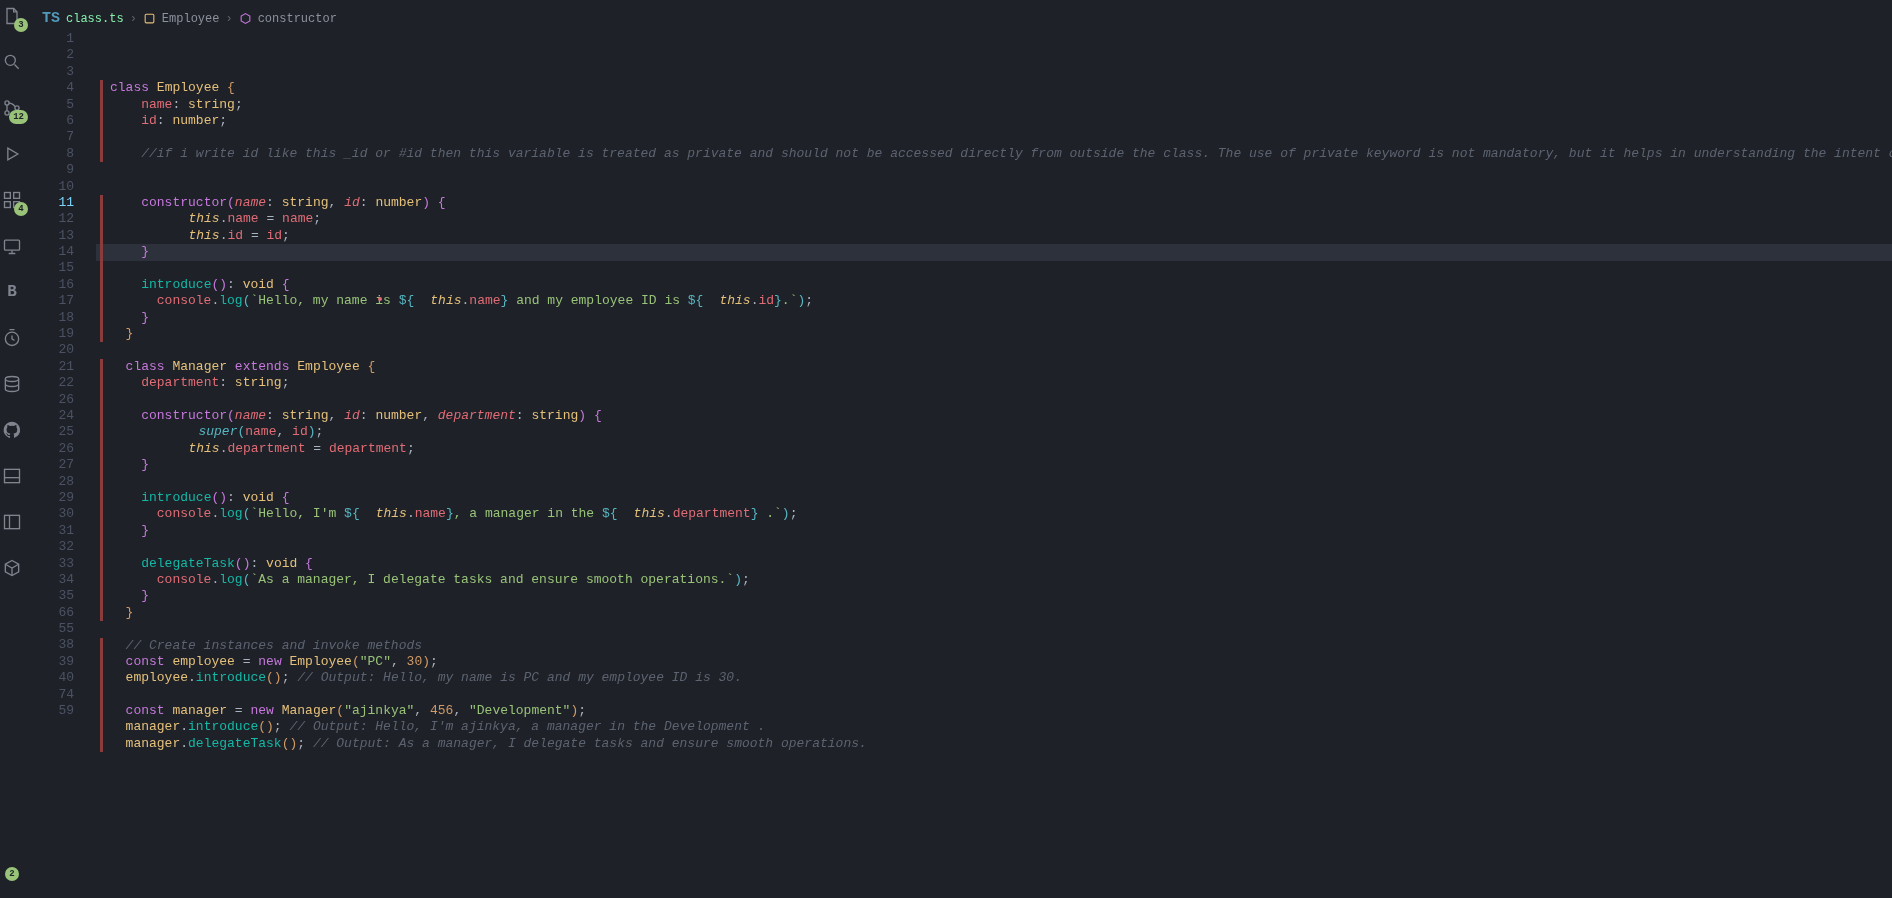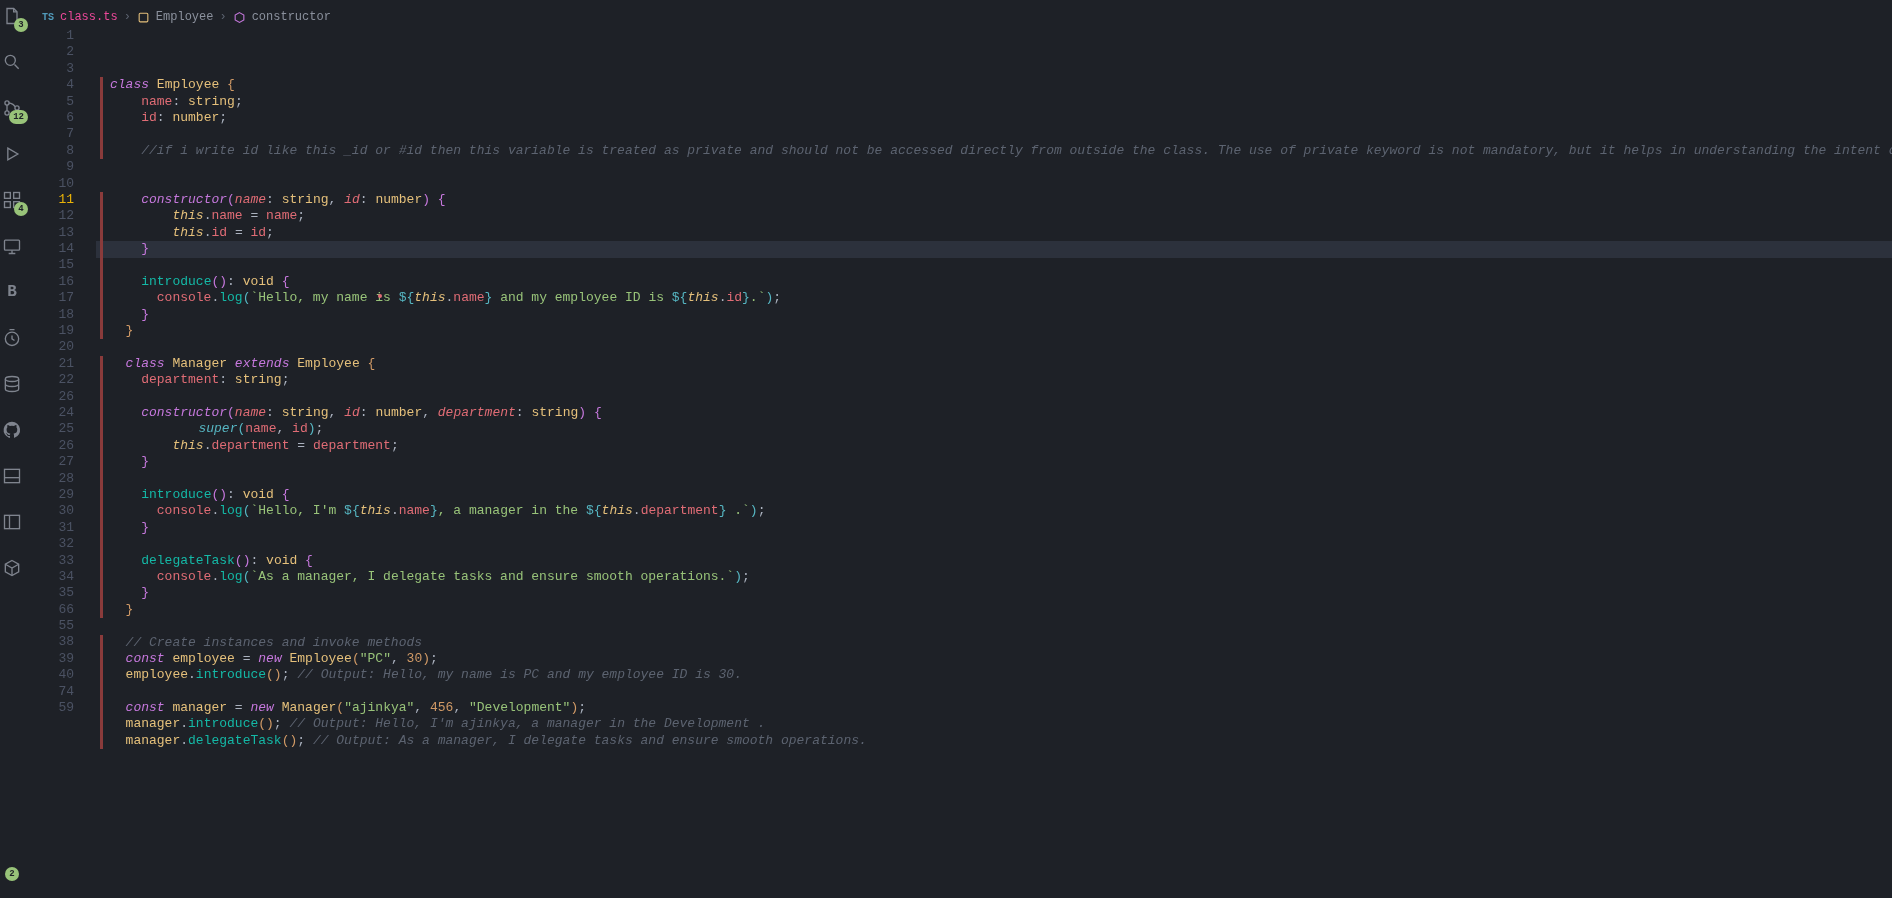--- a/index.html
+++ b/index.html
@@ -62,24 +62,24 @@
 .breadcrumb {
   display: flex;
   align-items: center;
   gap: 6px;
   padding: 2px 18px 4px 18px;
   font-size: 12px;
   color: #8b919d;
 }
 .breadcrumb .ts-badge {
   color: #519aba;
-  font-size: 10px;
+  font-size: 15px;
   font-weight: bold;
 }
-.breadcrumb .file { color: #ec4899; }
+.breadcrumb .file { color: #86efac; }
 .breadcrumb .sep { color: #5c6370; }
 .bc-icon { color: #e5c07b; display: inline-flex; }
 .bc-icon.method { color: #c678dd; }
 .editor-wrap {
   flex: 1;
   display: flex;
   position: relative;
 }
 .gutter {
   width: 72px;
@@ -87,50 +87,50 @@
   text-align: right;
   color: #4b5263;
   user-select: none;
   font-size: 13px;
 }
 .gutter .ln {
   height: 16.4px;
   line-height: 16.4px;
   padding-right: 22px;
 }
-.gutter .ln.current { color: #eab308; }
+.gutter .ln.current { color: #7dd3fc; }
 .code {
   flex: 1;
   font-size: 13px;
   line-height: 16.4px;
   white-space: pre;
   position: relative;
 }
 .line {
   height: 16.4px;
   display: flex;
 }
 .line.current { background: #2c313c; }
 .changebar {
   width: 3px;
   display: inline-block;
   height: 16.4px;
   margin-left: 4px;
   margin-right: 7px;
 }
 .changebar.mod { background: #8a3b3b; }
-.tok-keyword { color: #c678dd; font-style: italic; }
+.tok-keyword { color: #c678dd; }
 .tok-class { color: #e5c07b; }
 .tok-prop { color: #e06c75; }
 .tok-type { color: #e5c07b; }
 .tok-string { color: #98c379; }
 .tok-func { color: #14b8a6; }
 .tok-num { color: #d19a66; }
 .tok-comment { color: #5c6370; font-style: italic; }
-.tok-this { color: #e5c07b; font-style: italic; }
+.tok-this { color: #e5c07b; font-style: italic; margin-left: 16px; }
 .tok-punct { color: #abb2bf; }
 .tok-super { color: #56b6c2; font-style: italic; margin-left: 26px; }
 .tok-param { color: #e06c75; font-style: italic; }
 .tok-const { color: #e5c07b; }
 .tok-tmpl { color: #56b6c2; }
 .tok-brace1 { color: #d19a66; }
 .tok-brace2 { color: #c678dd; }
 .tok-brace3 { color: #56b6c2; }
 .err-dot {
   position: absolute;

